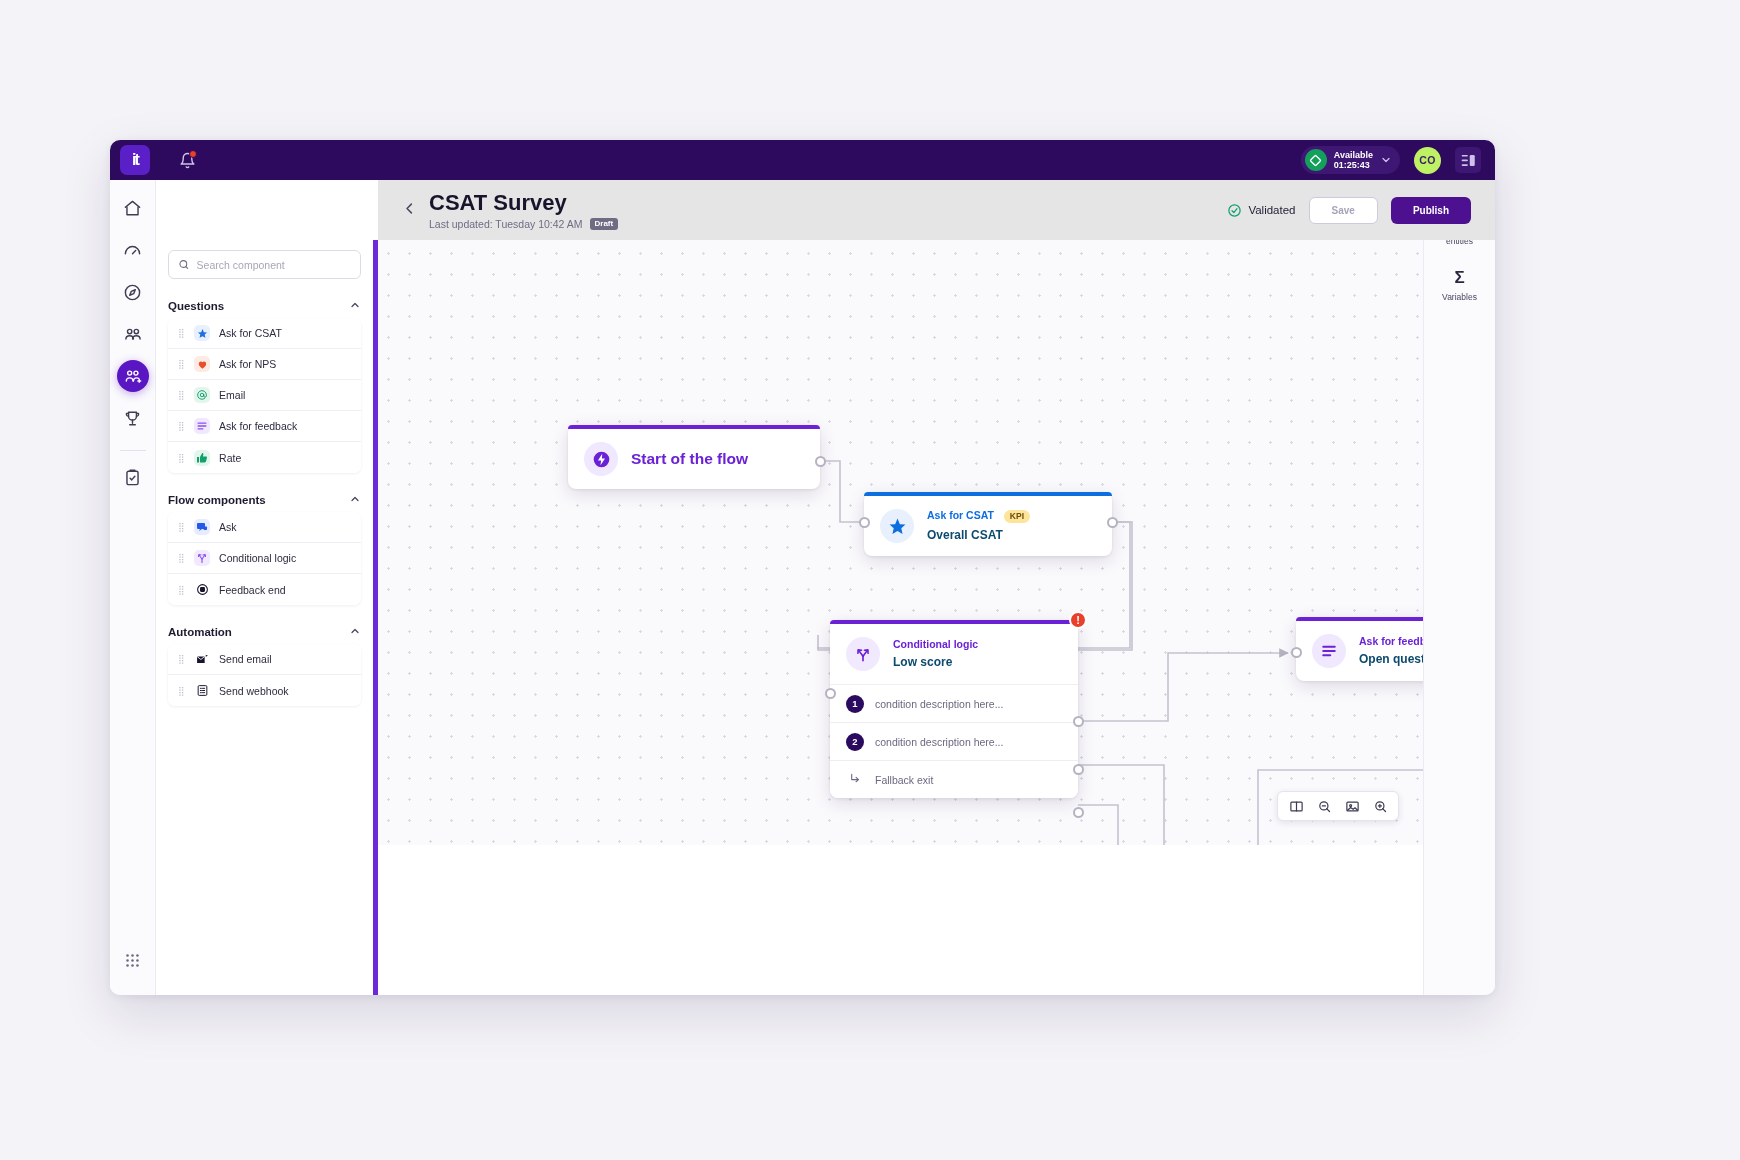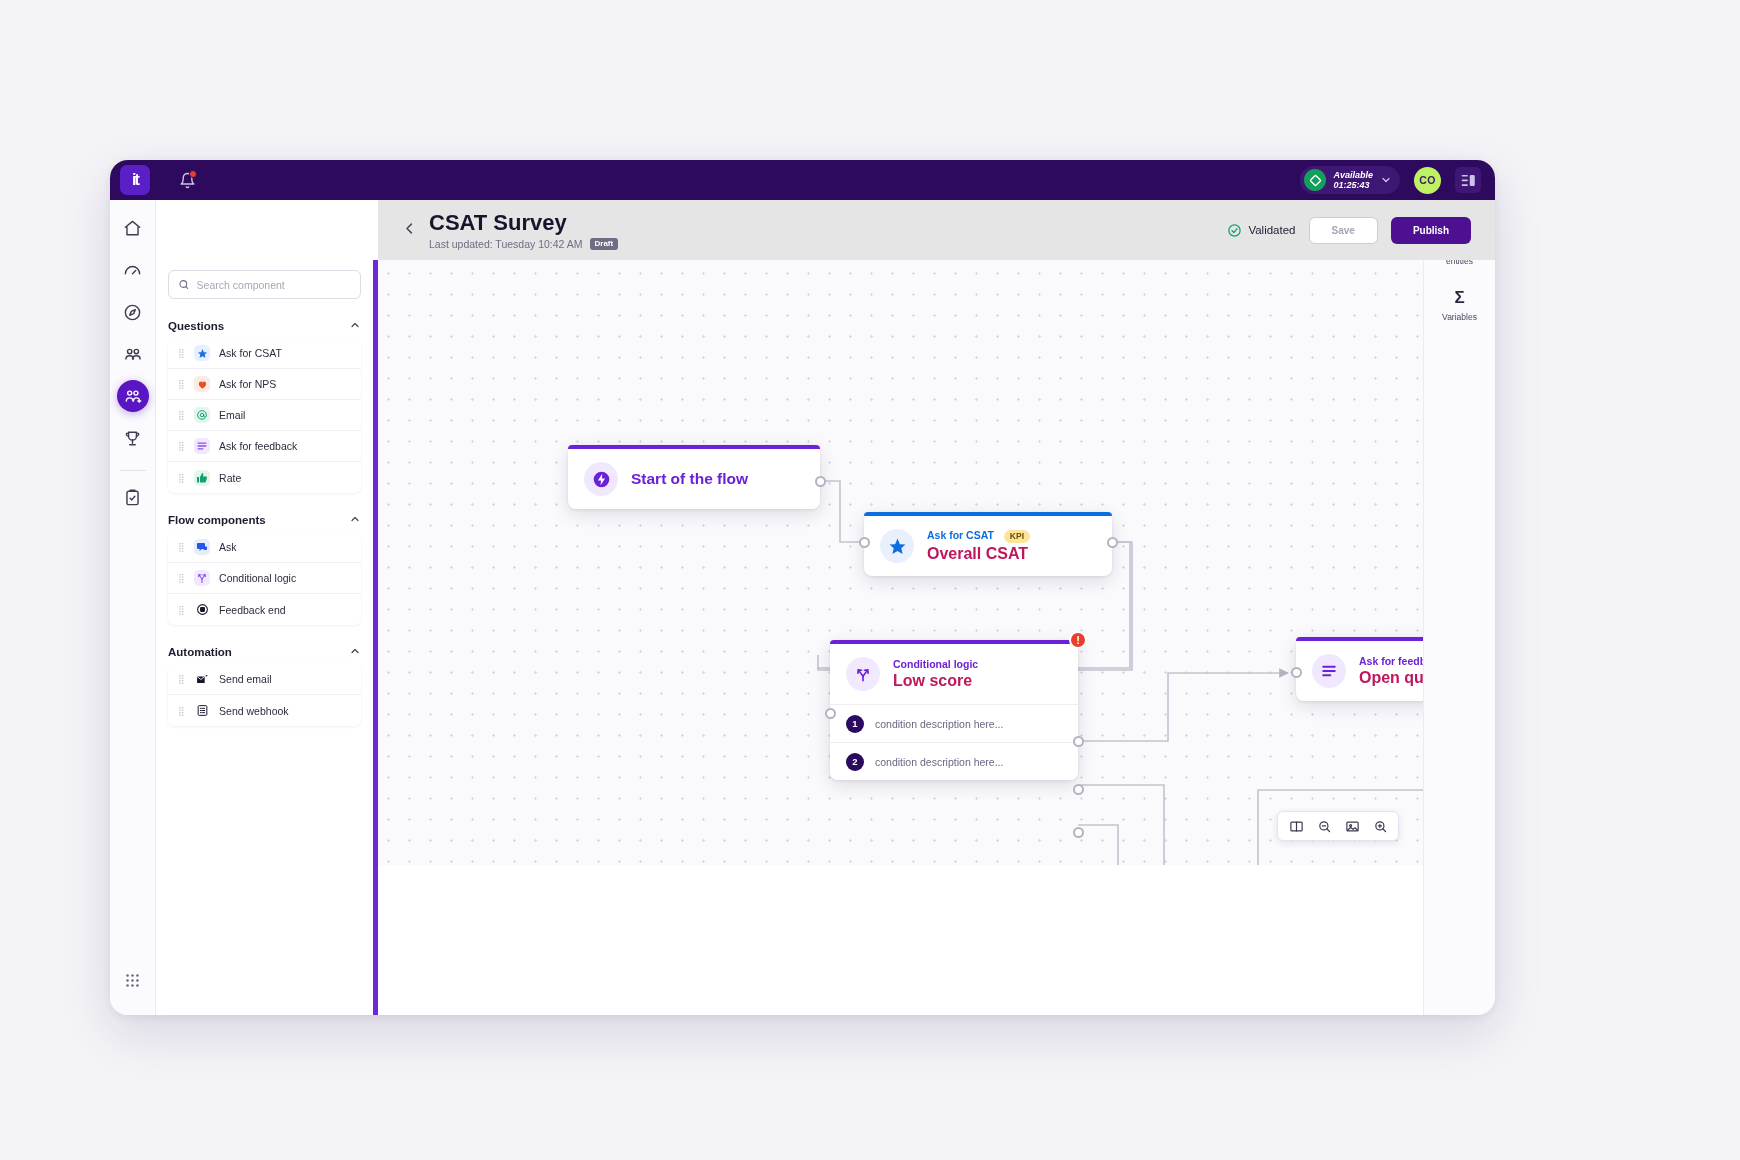--- a/index.html
+++ b/index.html
@@ -6,23 +6,23 @@
   html, body {
     width: 1740px; height: 1160px;
     background: #f4f3f7;
     font-family: "Liberation Sans", sans-serif;
     overflow: hidden;
   }
 
   
   #app-window {
     position: absolute;
-    left: 110px; top: 160px;
+    left: 110px; top: 140px;
     width: 1385px; height: 855px;
-    border-radius: 18px;
+    border-radius: 10px;
     background: #ffffff;
     box-shadow: 0 18px 50px rgba(40,20,80,.13), 0 2px 8px rgba(40,20,80,.08);
     overflow: hidden;
     padding-left: 34px;
   }
 
   
   #topbar {
     position: absolute; left: 0; top: 0;
     width: 100%; height: 40px;
@@ -36,21 +36,21 @@
     color: #fff; font-weight: bold; font-size: 16px;
     letter-spacing: -2px;
   }
   #bell-wrap { margin-left: 26px; position: relative; width: 22px; height: 22px;
     display:flex; align-items:center; justify-content:center;}
   #bell-dot { position:absolute; right: 1px; top: 1px; width:8px; height:8px;
     border-radius:50%; background:#e8402a; border:1.5px solid #2e0a5e;}
   #topbar-right { margin-left:auto; display:flex; align-items:center; gap:14px; padding-right:14px;}
   #status-pill {
     display:flex; align-items:center; gap:7px;
-    background:#3d1773; border-radius:16px; padding:3px 8px 3px 4px;font-style:italic;
+    background:#3d1773; border-radius:16px; padding:3px 8px 3px 4px;
   }
   #status-diamond {
     width:22px;height:22px;border-radius:50%;background:#13a05c;
     display:flex;align-items:center;justify-content:center;
   }
   #status-text { color:#fff; font-size:9px; line-height:10.5px; font-weight:700;}
   #status-text .st-avail { font-weight:600; }
   #avatar {
     width:27px;height:27px;border-radius:50%;background:#bef264;
     display:flex;align-items:center;justify-content:center;
@@ -121,21 +121,21 @@
   
   .node { position:absolute; background:#fff; border-radius:8px;
     box-shadow:0 5px 18px rgba(35,20,70,.13), 0 1px 3px rgba(35,20,70,.09); }
   .node-accent { height:4px; border-radius:8px 8px 0 0; }
   .node-body { display:flex; align-items:center; gap:13px; padding:13px 16px; }
   .node-ico {
     width:34px;height:34px;border-radius:50%;
     display:flex;align-items:center;justify-content:center;flex:0 0 34px;
   }
   .node-kicker { font-size:10.5px; font-weight:700; margin-bottom:2px; }
-  .node-title { font-size:16px; font-weight:700; color:#be185d; }
+  .node-title { font-size:12px; font-weight:700; color:#0c4a6e; }
   .big-title { font-size:15.5px; font-weight:700; }
 
   .kpi-badge {
     display:inline-block; background:#fde49a; color:#6d4c05;
     font-size:8.5px; font-weight:700; border-radius:8px; padding:1.5px 6px;
     margin-left:7px; vertical-align:middle;
   }
 
   .cond-row {
     display:flex; align-items:center; gap:11px; height:38px;
@@ -572,20 +572,29 @@
           <span class="node-title">Low score</span>
         </span>
       </div>
       <div class="cond-row">
         <span class="cond-num">1</span>
         <span class="cond-text">condition description here...</span>
       </div>
       <div class="cond-row">
         <span class="cond-num">2</span>
         <span class="cond-text">condition description here...</span>
+      </div>
+      <div class="cond-row">
+        <span class="fallback-ico">
+          <svg width="13" height="13" viewBox="0 0 24 24" fill="none" stroke="#6b6880" stroke-width="2" stroke-linecap="round" stroke-linejoin="round">
+              <path d="M5 4v10h12"></path>
+              <polyline points="13 10 17.5 14 13 18"></polyline>
+            </svg>
+        </span>
+        <span class="cond-text">Fallback exit</span>
       </div>
     </div>
     <div class="port" style="left:447px; top:508px;"></div>
     <div class="port" style="left:695px; top:536px;"></div>
     <div class="port" style="left:695px; top:584px;"></div>
     <div class="port" style="left:695px; top:627px;"></div>
 
     <div class="node" style="left:918px; top:437px; width:248px;">
       <div class="node-accent" style="background:#6b21d6;"></div>
       <div class="node-body">

